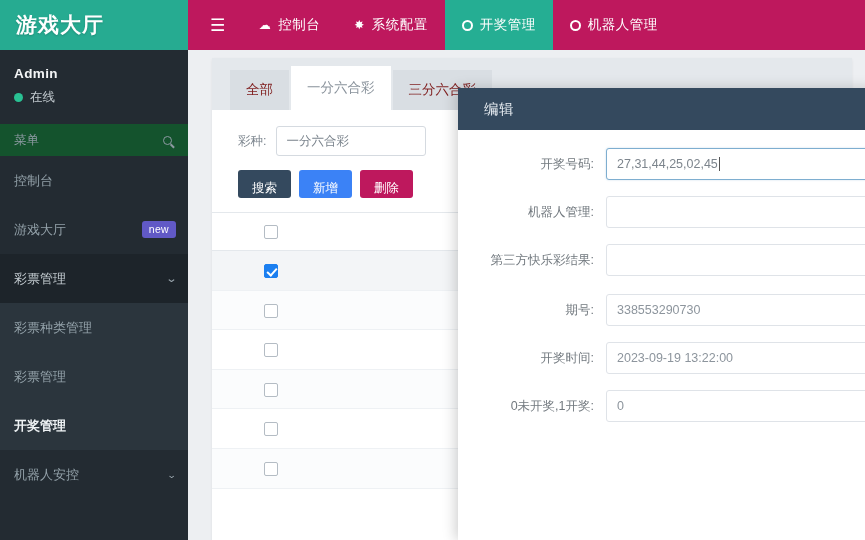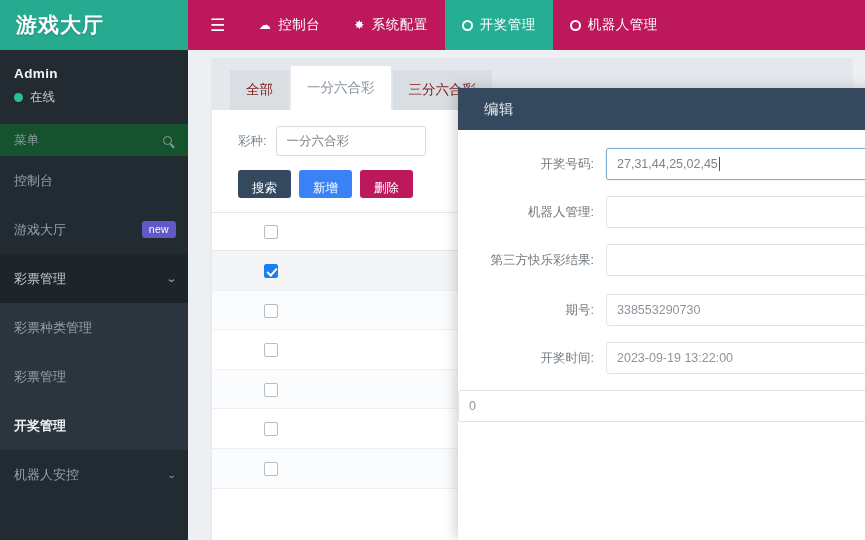--- a/index.html
+++ b/index.html
@@ -357,20 +357,21 @@
       </div>
 
       <div class="frow">
         <div class="flabel">开奖时间:</div>
         <div class="finput">
           <span>2023-09-19 13:22:00</span>
         </div>
       </div>
 
       <div class="frow">
+        <div class="flabel">0未开奖,1开奖:</div>
         <div class="finput">
           <span>0</span>
         </div>
       </div>
 
     </div>
   </div>
 
 
 </div>

